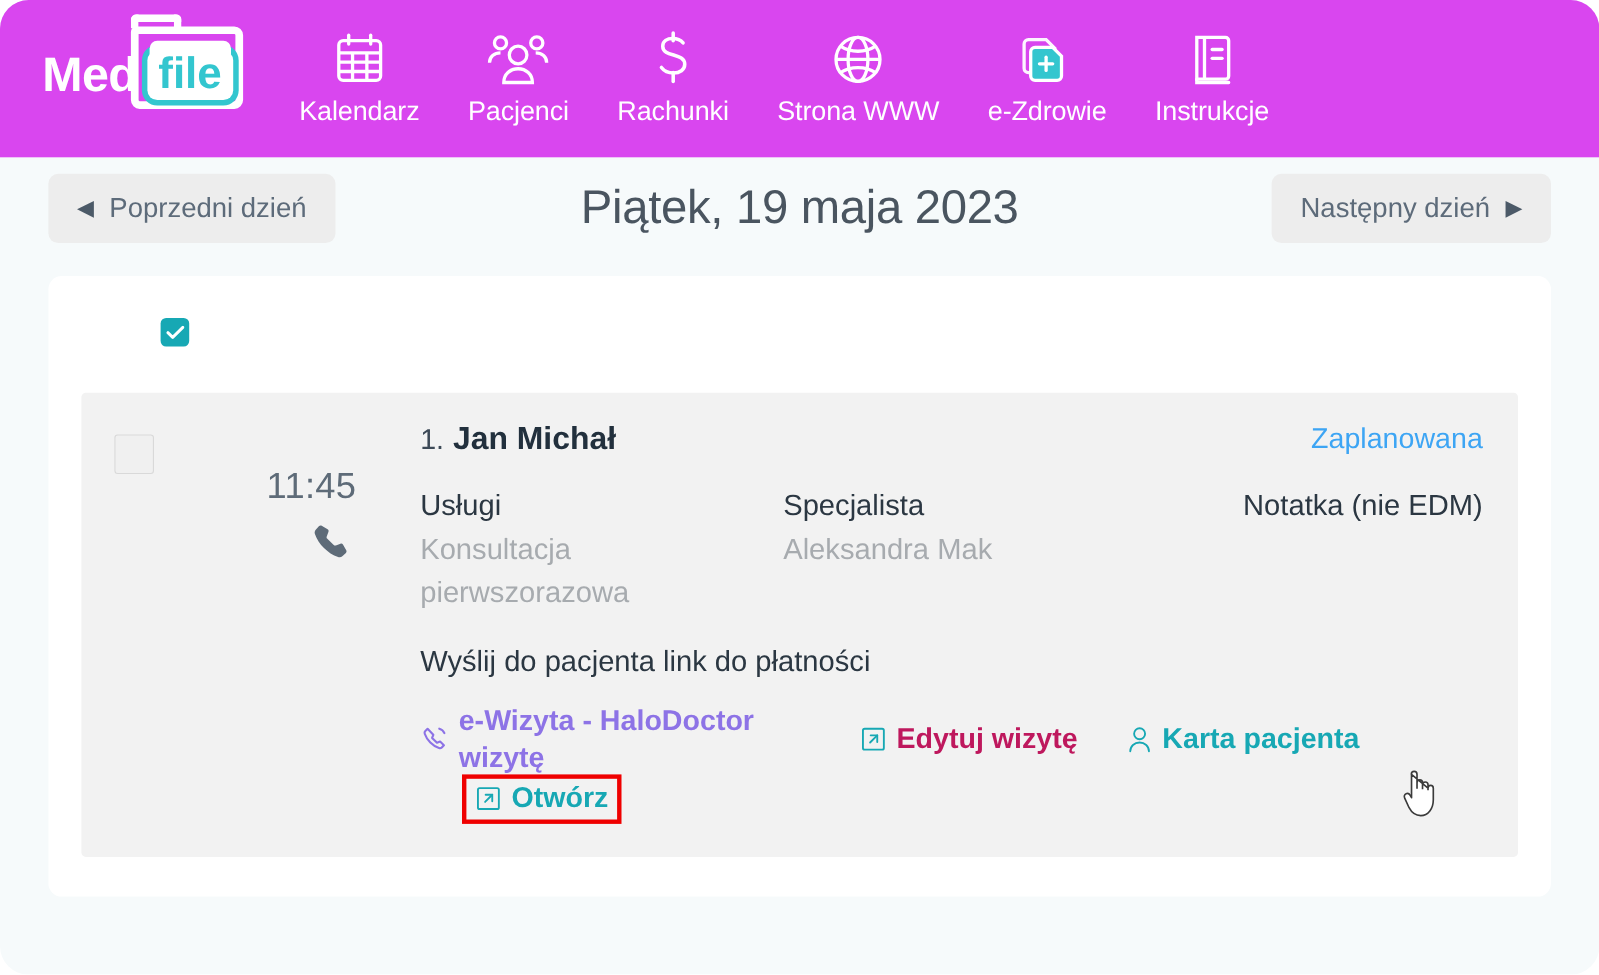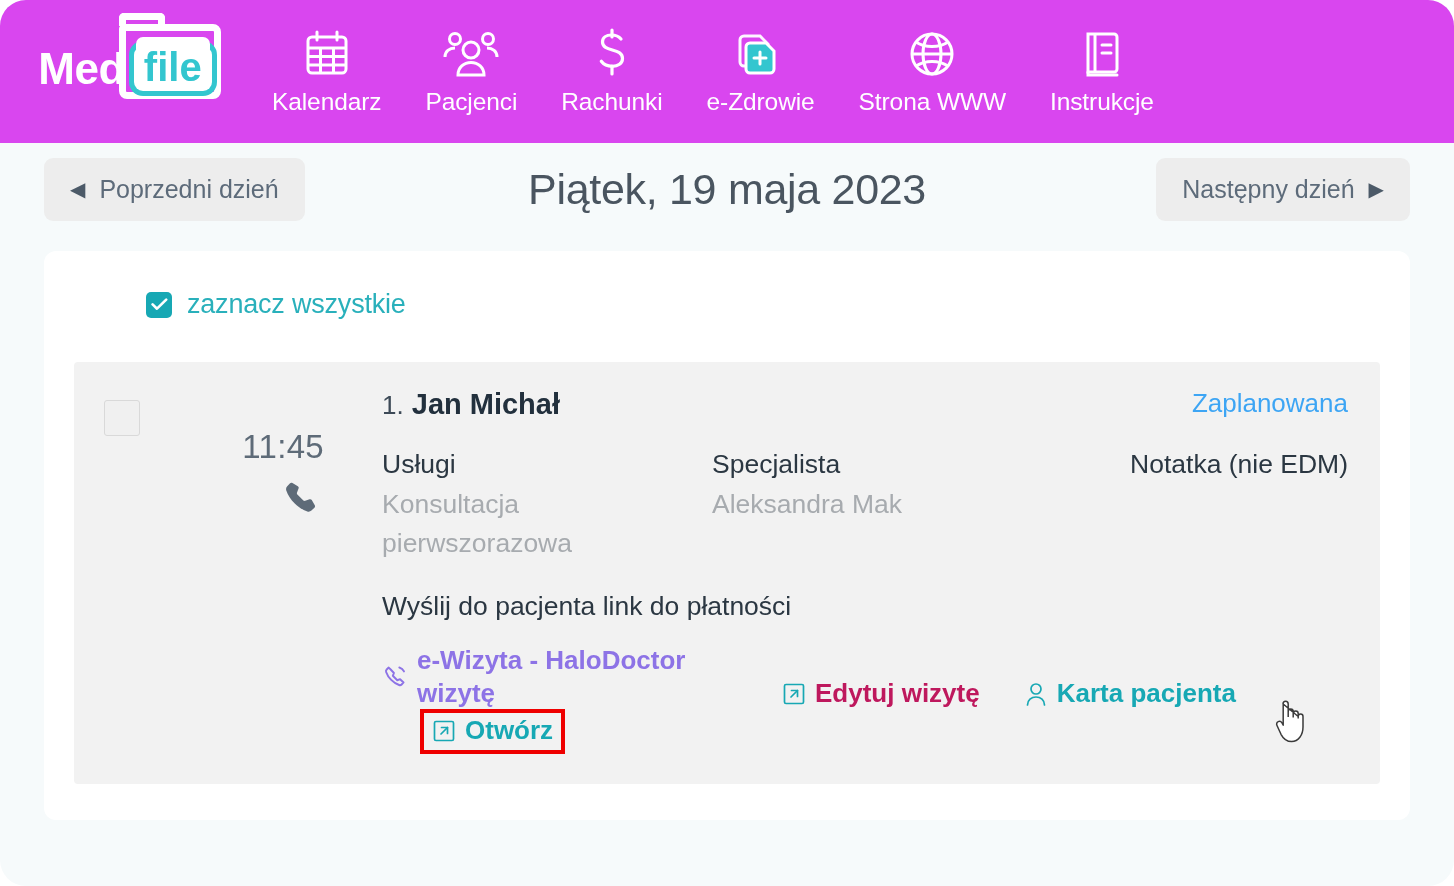--- a/index.html
+++ b/index.html
@@ -263,21 +263,21 @@
   .paylink {
     margin-top: 28px;
     font-size: 26.5px;
     color: #2b3742;
     cursor: pointer;
   }
 
   .actions {
     margin-top: 22px;
     display: flex;
-    align-items: flex-end;
+    align-items: center;
     flex-wrap: wrap;
   }
   .act {
     display: flex;
     align-items: center;
     gap: 9px;
     font-size: 26px;
     font-weight: bold;
     cursor: pointer;
     white-space: nowrap;
@@ -356,40 +356,40 @@
           <line x1="18" y1="2" x2="18" y2="9" stroke-linecap="round"></line>
           <line x1="18" y1="38" x2="18" y2="46" stroke-linecap="round"></line>
         </svg>
       </span>
       <span class="lbl">Rachunki</span>
     </div>
 
     <div class="navitem">
       <span class="ico">
         <svg width="50" height="50" viewBox="0 0 50 50" fill="none" stroke="#fff" stroke-width="3">
-          <path d="M8 7h16l8 8v18a4 4 0 0 1-4 4H8a4 4 0 0 1-4-4V11a4 4 0 0 1 4-4z" opacity="0.95"></path>
-          <path d="M14 14h16l8 8v18a4 4 0 0 1-4 4H14a4 4 0 0 1-4-4V18a4 4 0 0 1 4-4z" fill="#33c6cf"></path>
-          <line x1="24" y1="23" x2="24" y2="35" stroke-linecap="round"></line>
-          <line x1="18" y1="29" x2="30" y2="29" stroke-linecap="round"></line>
-        </svg>
-      </span>
-      <span class="lbl">e-Zdrowie</span>
-    </div>
-
-    <div class="navitem">
-      <span class="ico">
-        <svg width="50" height="50" viewBox="0 0 50 50" fill="none" stroke="#fff" stroke-width="3">
           <circle cx="25" cy="25" r="20"></circle>
           <ellipse cx="25" cy="25" rx="9" ry="20"></ellipse>
           <line x1="5" y1="25" x2="45" y2="25"></line>
           <path d="M9 13c4.5 3 10 4.6 16 4.6S36.5 16 41 13"></path>
           <path d="M9 37c4.5-3 10-4.6 16-4.6S36.5 34 41 37"></path>
         </svg>
       </span>
       <span class="lbl">Strona WWW</span>
+    </div>
+
+    <div class="navitem">
+      <span class="ico">
+        <svg width="50" height="50" viewBox="0 0 50 50" fill="none" stroke="#fff" stroke-width="3">
+          <path d="M8 7h16l8 8v18a4 4 0 0 1-4 4H8a4 4 0 0 1-4-4V11a4 4 0 0 1 4-4z" opacity="0.95"></path>
+          <path d="M14 14h16l8 8v18a4 4 0 0 1-4 4H14a4 4 0 0 1-4-4V18a4 4 0 0 1 4-4z" fill="#33c6cf"></path>
+          <line x1="24" y1="23" x2="24" y2="35" stroke-linecap="round"></line>
+          <line x1="18" y1="29" x2="30" y2="29" stroke-linecap="round"></line>
+        </svg>
+      </span>
+      <span class="lbl">e-Zdrowie</span>
     </div>
 
     <div class="navitem">
       <span class="ico">
         <svg width="44" height="50" viewBox="0 0 44 50" fill="none" stroke="#fff" stroke-width="3">
           <path d="M8 5h26a3 3 0 0 1 3 3v32a3 3 0 0 1-3 3H8z"></path>
           <line x1="15" y1="5" x2="15" y2="43"></line>
           <line x1="22" y1="16" x2="31" y2="16" stroke-linecap="round"></line>
           <line x1="22" y1="24" x2="31" y2="24" stroke-linecap="round"></line>
           <path d="M8 43v3h29" stroke-linecap="round"></path>
@@ -413,21 +413,20 @@
   </div>
 
   <div class="card">
 
     <div class="selectall">
       <span class="cbx">
         <svg width="17" height="13" viewBox="0 0 17 13">
           <path d="M1.6 6.4 L6 10.7 L15.2 1.6" fill="none" stroke="#fff" stroke-width="2.6" stroke-linecap="round" stroke-linejoin="round"></path>
         </svg>
       </span>
-      <span class="lbl">zaznacz wszystkie</span>
     </div>
 
     <div class="appt">
 
       <div class="col-check">
         <div class="cbx-empty"></div>
       </div>
 
       <div class="col-time">
         <div class="timeval">11:45</div>

